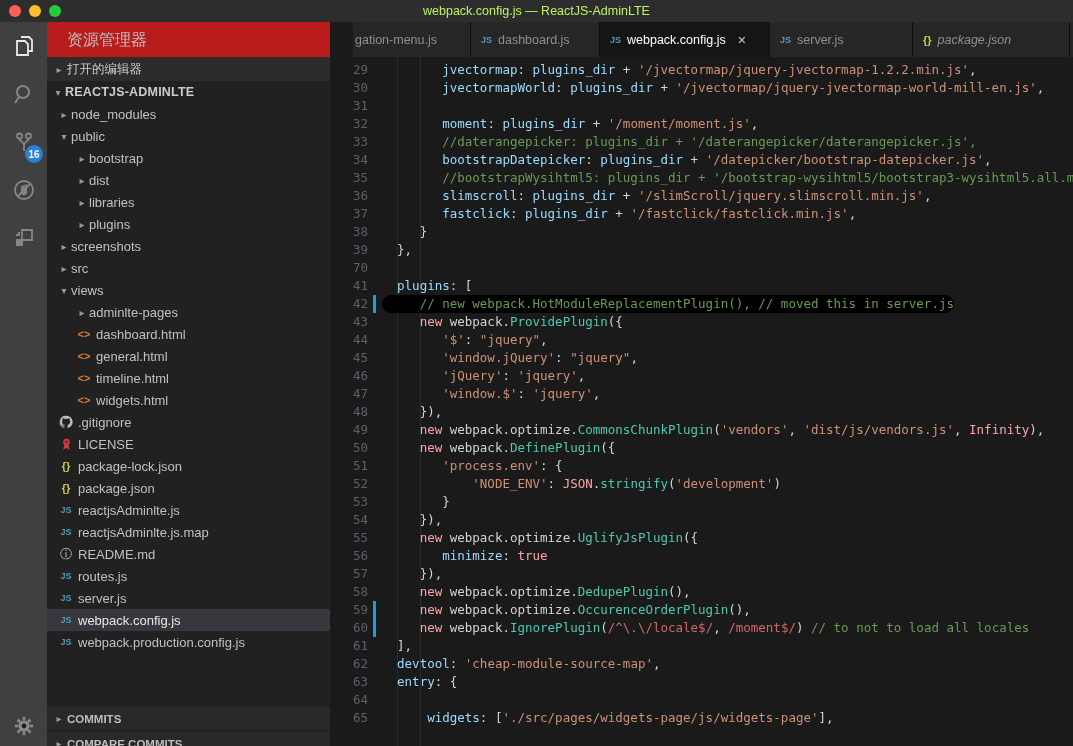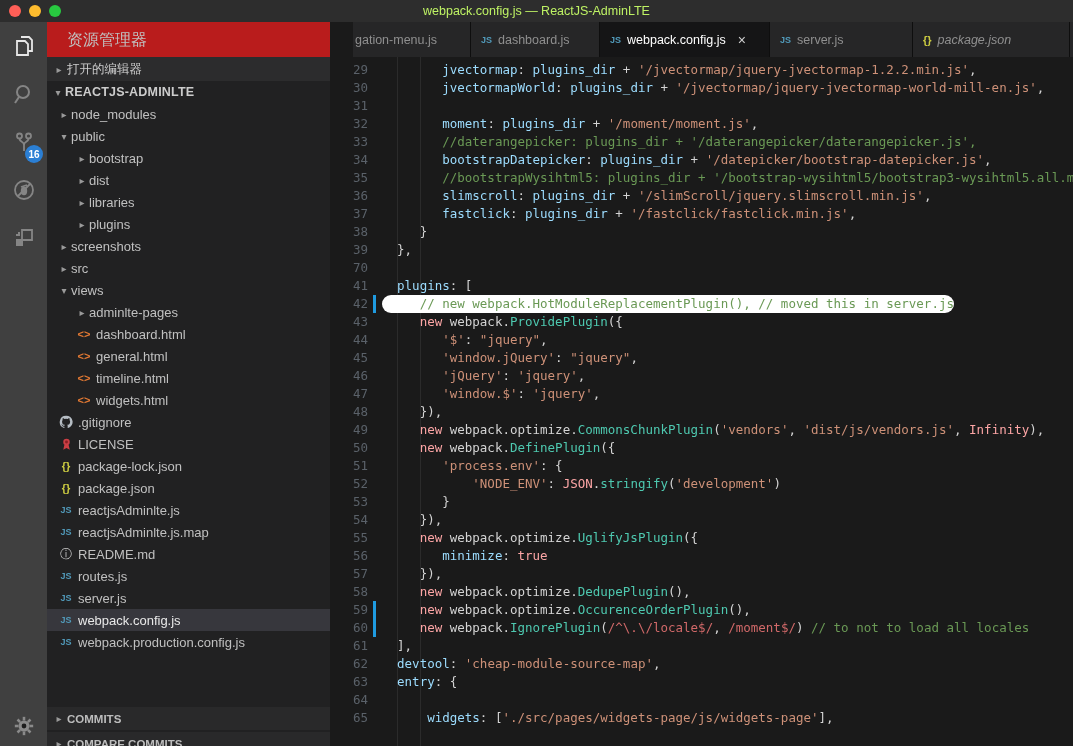--- a/index.html
+++ b/index.html
@@ -71,21 +71,21 @@
   .editor { position:relative; height:689px; padding-top:4px; overflow:hidden;
     font-family:"DejaVu Sans Mono","Liberation Mono",monospace; font-size:12.5px;
     line-height:18px; }
   .iguide { position:absolute; top:0; bottom:0; width:1px; background:#2b2b2b; }
   .cl { display:flex; height:18px; position:relative; }
   .ln { width:38px; flex:none; text-align:right; color:#5a6169; user-select:none; }
   .gz { width:14px; flex:none; position:relative; }
   .gz.bar::before { content:""; position:absolute; left:5px; top:0; bottom:0; width:3px;
     background:#1f9be0; }
   .ct { white-space:pre; color:#d4d4d4; }
-  .ct.sel { background:#ffffff;border-radius:9px; }
+  .ct.sel { background:#000000;border-radius:9px; }
   .tk-k{color:#9cdcfe}.tk-p{color:#d4d4d4}.tk-s{color:#ce9178}.tk-c{color:#6a9955}
   .tk-w{color:#fca5a5}.tk-t{color:#4ec9b0}.tk-r{color:#d16969}
   svg { display:block; }
 </style>
 </head>
 <body>
 
 <div class="app">
 
   <div class="titlebar">

